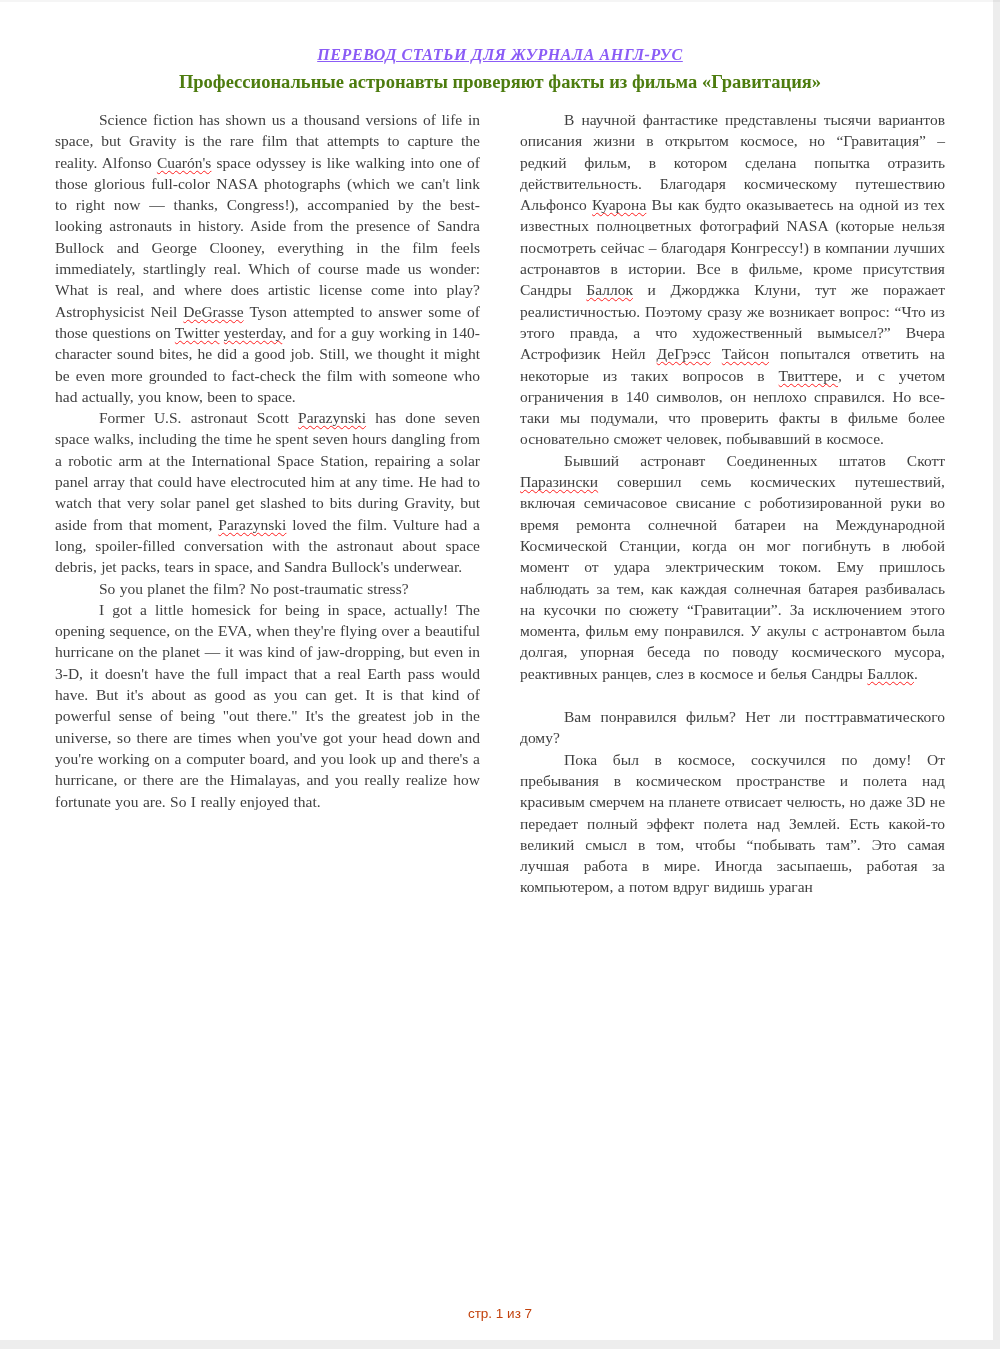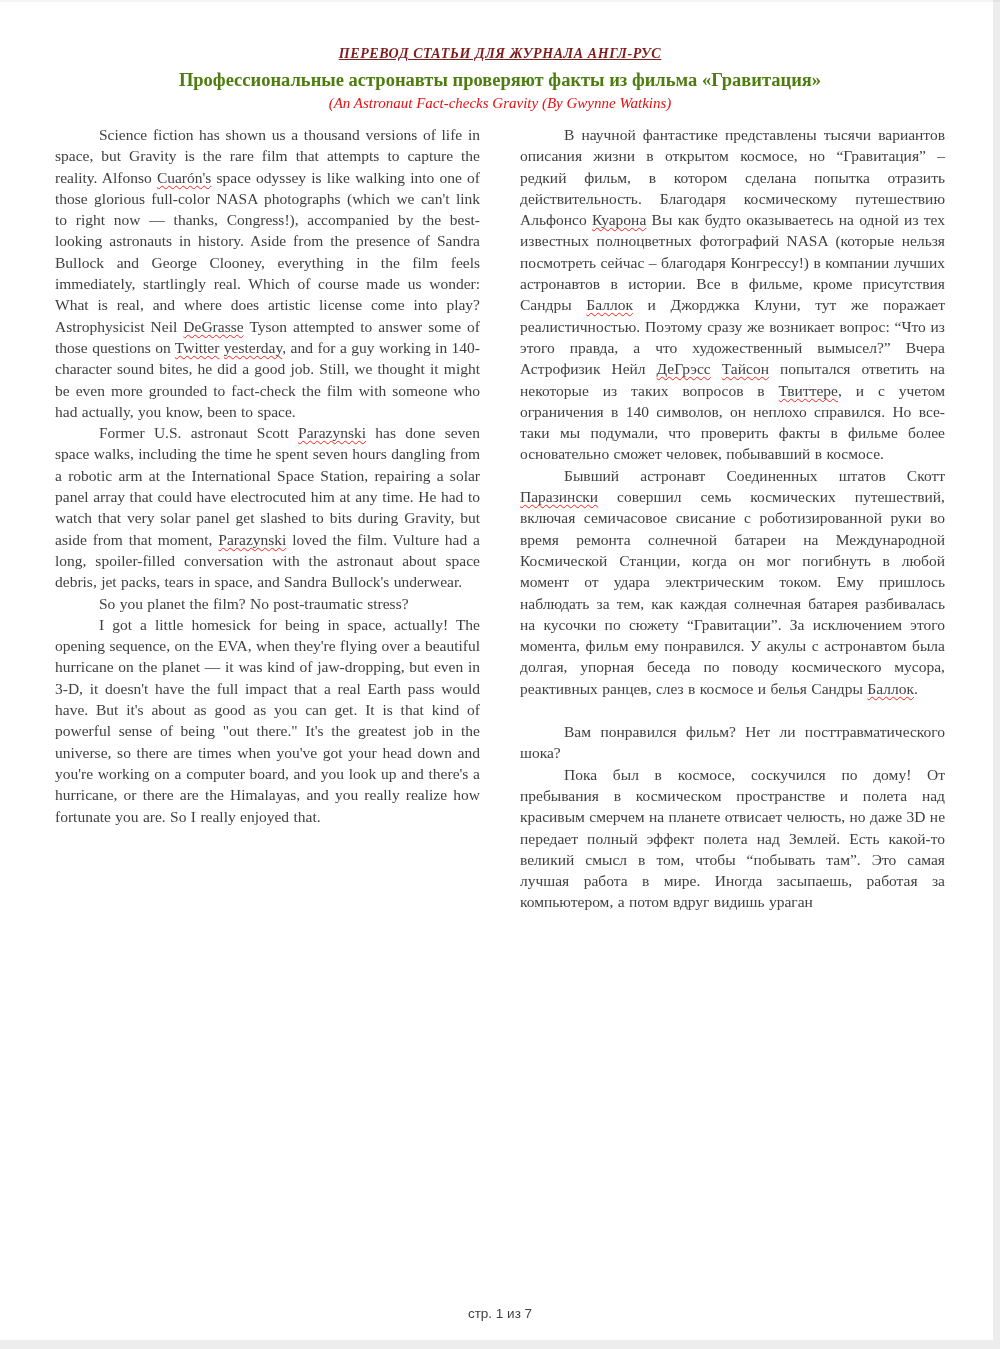--- a/index.html
+++ b/index.html
@@ -18,26 +18,26 @@
     font-family: "Liberation Serif", "DejaVu Serif", serif;
     color: #1a1a1a;
     overflow: hidden;
   }
   .doc-header {
     padding: 46px 60px 6px 60px;
     text-align: center;
   }
   .doc-title {
     margin: 0 0 8px 0;
-    font-size: 14px;
+    font-size: 16px;
     font-weight: bold;
     font-style: italic;
     letter-spacing: 0.6px;
     text-decoration: underline;
-    color: #7f1d1d;
+    color: #8b5cf6;
   }
   .article-title {
     margin: 0 0 4px 0;
     font-size: 18.5px;
     font-weight: bold;
     color: #4d7c0f;
   }
   .article-subtitle {
     margin: 0;
     font-size: 15px;
@@ -74,47 +74,46 @@
     text-decoration-skip-ink: none;
   }
   .footer {
     position: absolute;
     left: 0;
     right: 0;
     bottom: 28px;
     text-align: center;
     font-family: "Liberation Sans", sans-serif;
     font-size: 13.5px;
-    color: #404040;
+    color: #c2410c;
   }
 </style>
 </head>
 <body>
 
 <div class="page">
 
   <div class="doc-header">
     <h1 class="doc-title">ПЕРЕВОД СТАТЬИ ДЛЯ ЖУРНАЛА АНГЛ-РУС</h1>
     <h2 class="article-title">Профессиональные астронавты проверяют факты из фильма «Гравитация»</h2>
-    <h3 class="article-subtitle">(An Astronaut Fact-checks Gravity (By Gwynne Watkins)</h3>
   </div>
 
   <div class="columns">
 
     <div class="col">
       <p class="body-par">Science fiction has shown us a thousand versions of life in space, but Gravity is the rare film that attempts to capture the reality. Alfonso <span class="sq-red">Cuarón's</span> space odyssey is like walking into one of those glorious full-color NASA photographs (which we can't link to right now — thanks, Congress!), accompanied by the best-looking astronauts in history. Aside from the presence of Sandra Bullock and George Clooney, everything in the film feels immediately, startlingly real. Which of course made us wonder: What is real, and where does artistic license come into play? Astrophysicist Neil <span class="sq-red">DeGrasse</span> Tyson attempted to answer some of those questions on <span class="sq-red">Twitter</span> <span class="sq-red">yesterday</span>, and for a guy working in 140-character sound bites, he did a good job. Still, we thought it might be even more grounded to fact-check the film with someone who had actually, you know, been to space.</p>
       <p class="body-par">Former U.S. astronaut Scott <span class="sq-red">Parazynski</span> has done seven space walks, including the time he spent seven hours dangling from a robotic arm at the International Space Station, repairing a solar panel array that could have electrocuted him at any time. He had to watch that very solar panel get slashed to bits during Gravity, but aside from that moment, <span class="sq-red">Parazynski</span> loved the film. Vulture had a long, spoiler-filled conversation with the astronaut about space debris, jet packs, tears in space, and Sandra Bullock's underwear.</p>
       <p class="body-par">So you planet the film? No post-traumatic stress?</p>
       <p class="body-par">I got a little homesick for being in space, actually! The opening sequence, on the EVA, when they're flying over a beautiful hurricane on the planet — it was kind of jaw-dropping, but even in 3-D, it doesn't have the full impact that a real Earth pass would have. But it's about as good as you can get. It is that kind of powerful sense of being "out there." It's the greatest job in the universe, so there are times when you've got your head down and you're working on a computer board, and you look up and there's a hurricane, or there are the Himalayas, and you really realize how fortunate you are. So I really enjoyed that.</p>
     </div>
 
     <div class="col">
       <p class="body-par">В научной фантастике представлены тысячи вариантов описания жизни в открытом космосе, но “Гравитация” – редкий фильм, в котором сделана попытка отразить действительность. Благодаря космическому путешествию Альфонсо <span class="sq-red">Куарона</span> Вы как будто оказываетесь на одной из тех известных полноцветных фотографий NASA (которые нельзя посмотреть сейчас – благодаря Конгрессу!) в компании лучших астронавтов в истории. Все в фильме, кроме присутствия Сандры <span class="sq-red">Баллок</span> и Джорджка Клуни, тут же поражает реалистичностью. Поэтому сразу же возникает вопрос: “Что из этого правда, а что художественный вымысел?” Вчера Астрофизик Нейл <span class="sq-red">ДеГрэсс</span> <span class="sq-red">Тайсон</span> попытался ответить на некоторые из таких вопросов в <span class="sq-red">Твиттере</span>, и с учетом ограничения в 140 символов, он неплохо справился. Но все-таки мы подумали, что проверить факты в фильме более основательно сможет человек, побывавший в космосе.</p>
       <p class="body-par">Бывший астронавт Соединенных штатов Скотт <span class="sq-red">Паразински</span> совершил семь космических путешествий, включая семичасовое свисание с роботизированной руки во время ремонта солнечной батареи на Международной Космической Станции, когда он мог погибнуть в любой момент от удара электрическим током. Ему пришлось наблюдать за тем, как каждая солнечная батарея разбивалась на кусочки по сюжету “Гравитации”. За исключением этого момента, фильм ему понравился. У акулы с астронавтом была долгая, упорная беседа по поводу космического мусора, реактивных ранцев, слез в космосе и белья Сандры <span class="sq-red">Баллок</span>.</p>
-      <p class="body-par gap-before">Вам понравился фильм? Нет ли посттравматического шока?</p>
+      <p class="body-par gap-before">Вам понравился фильм? Нет ли посттравматического дому?</p>
       <p class="body-par">Пока был в космосе, соскучился по дому! От пребывания в космическом пространстве и полета над красивым смерчем на планете отвисает челюсть, но даже 3D не передает полный эффект полета над Землей. Есть какой-то великий смысл в том, чтобы “побывать там”. Это самая лучшая работа в мире. Иногда засыпаешь, работая за компьютером, а потом вдруг видишь ураган</p>
     </div>
 
   </div>
 
   <div class="footer">стр. 1 из 7</div>
 
 </div>
 
 </body></html>

